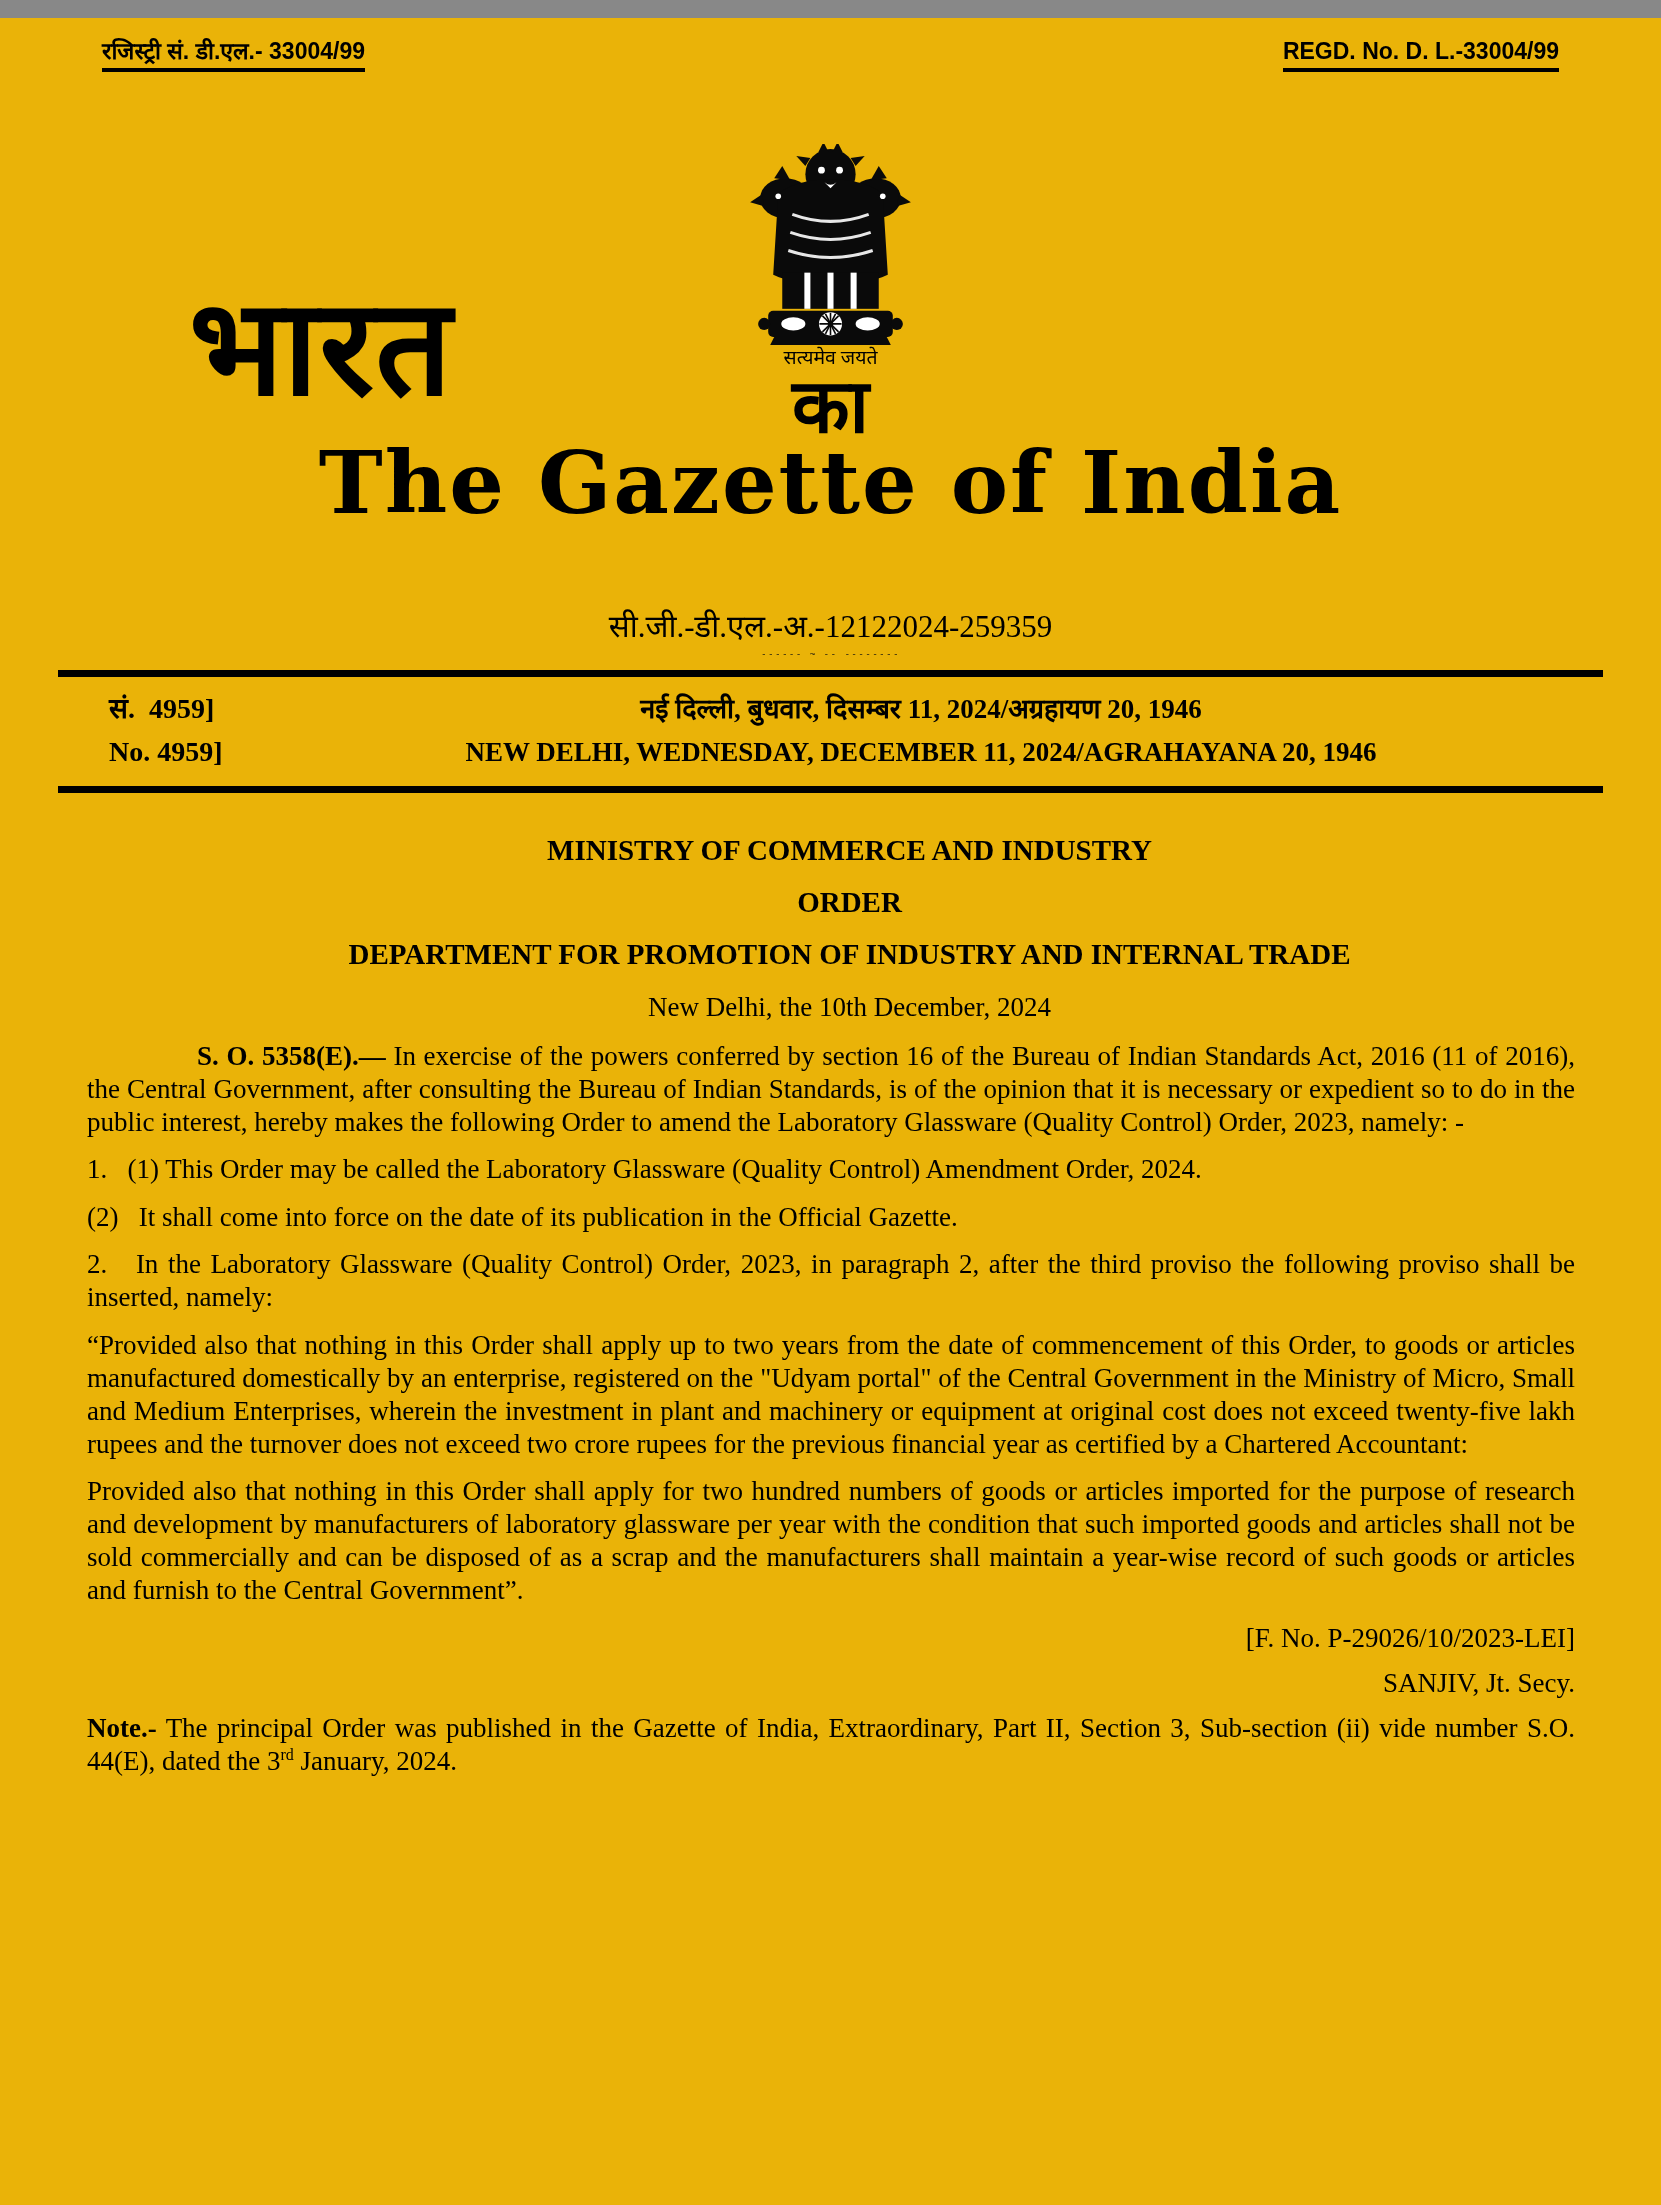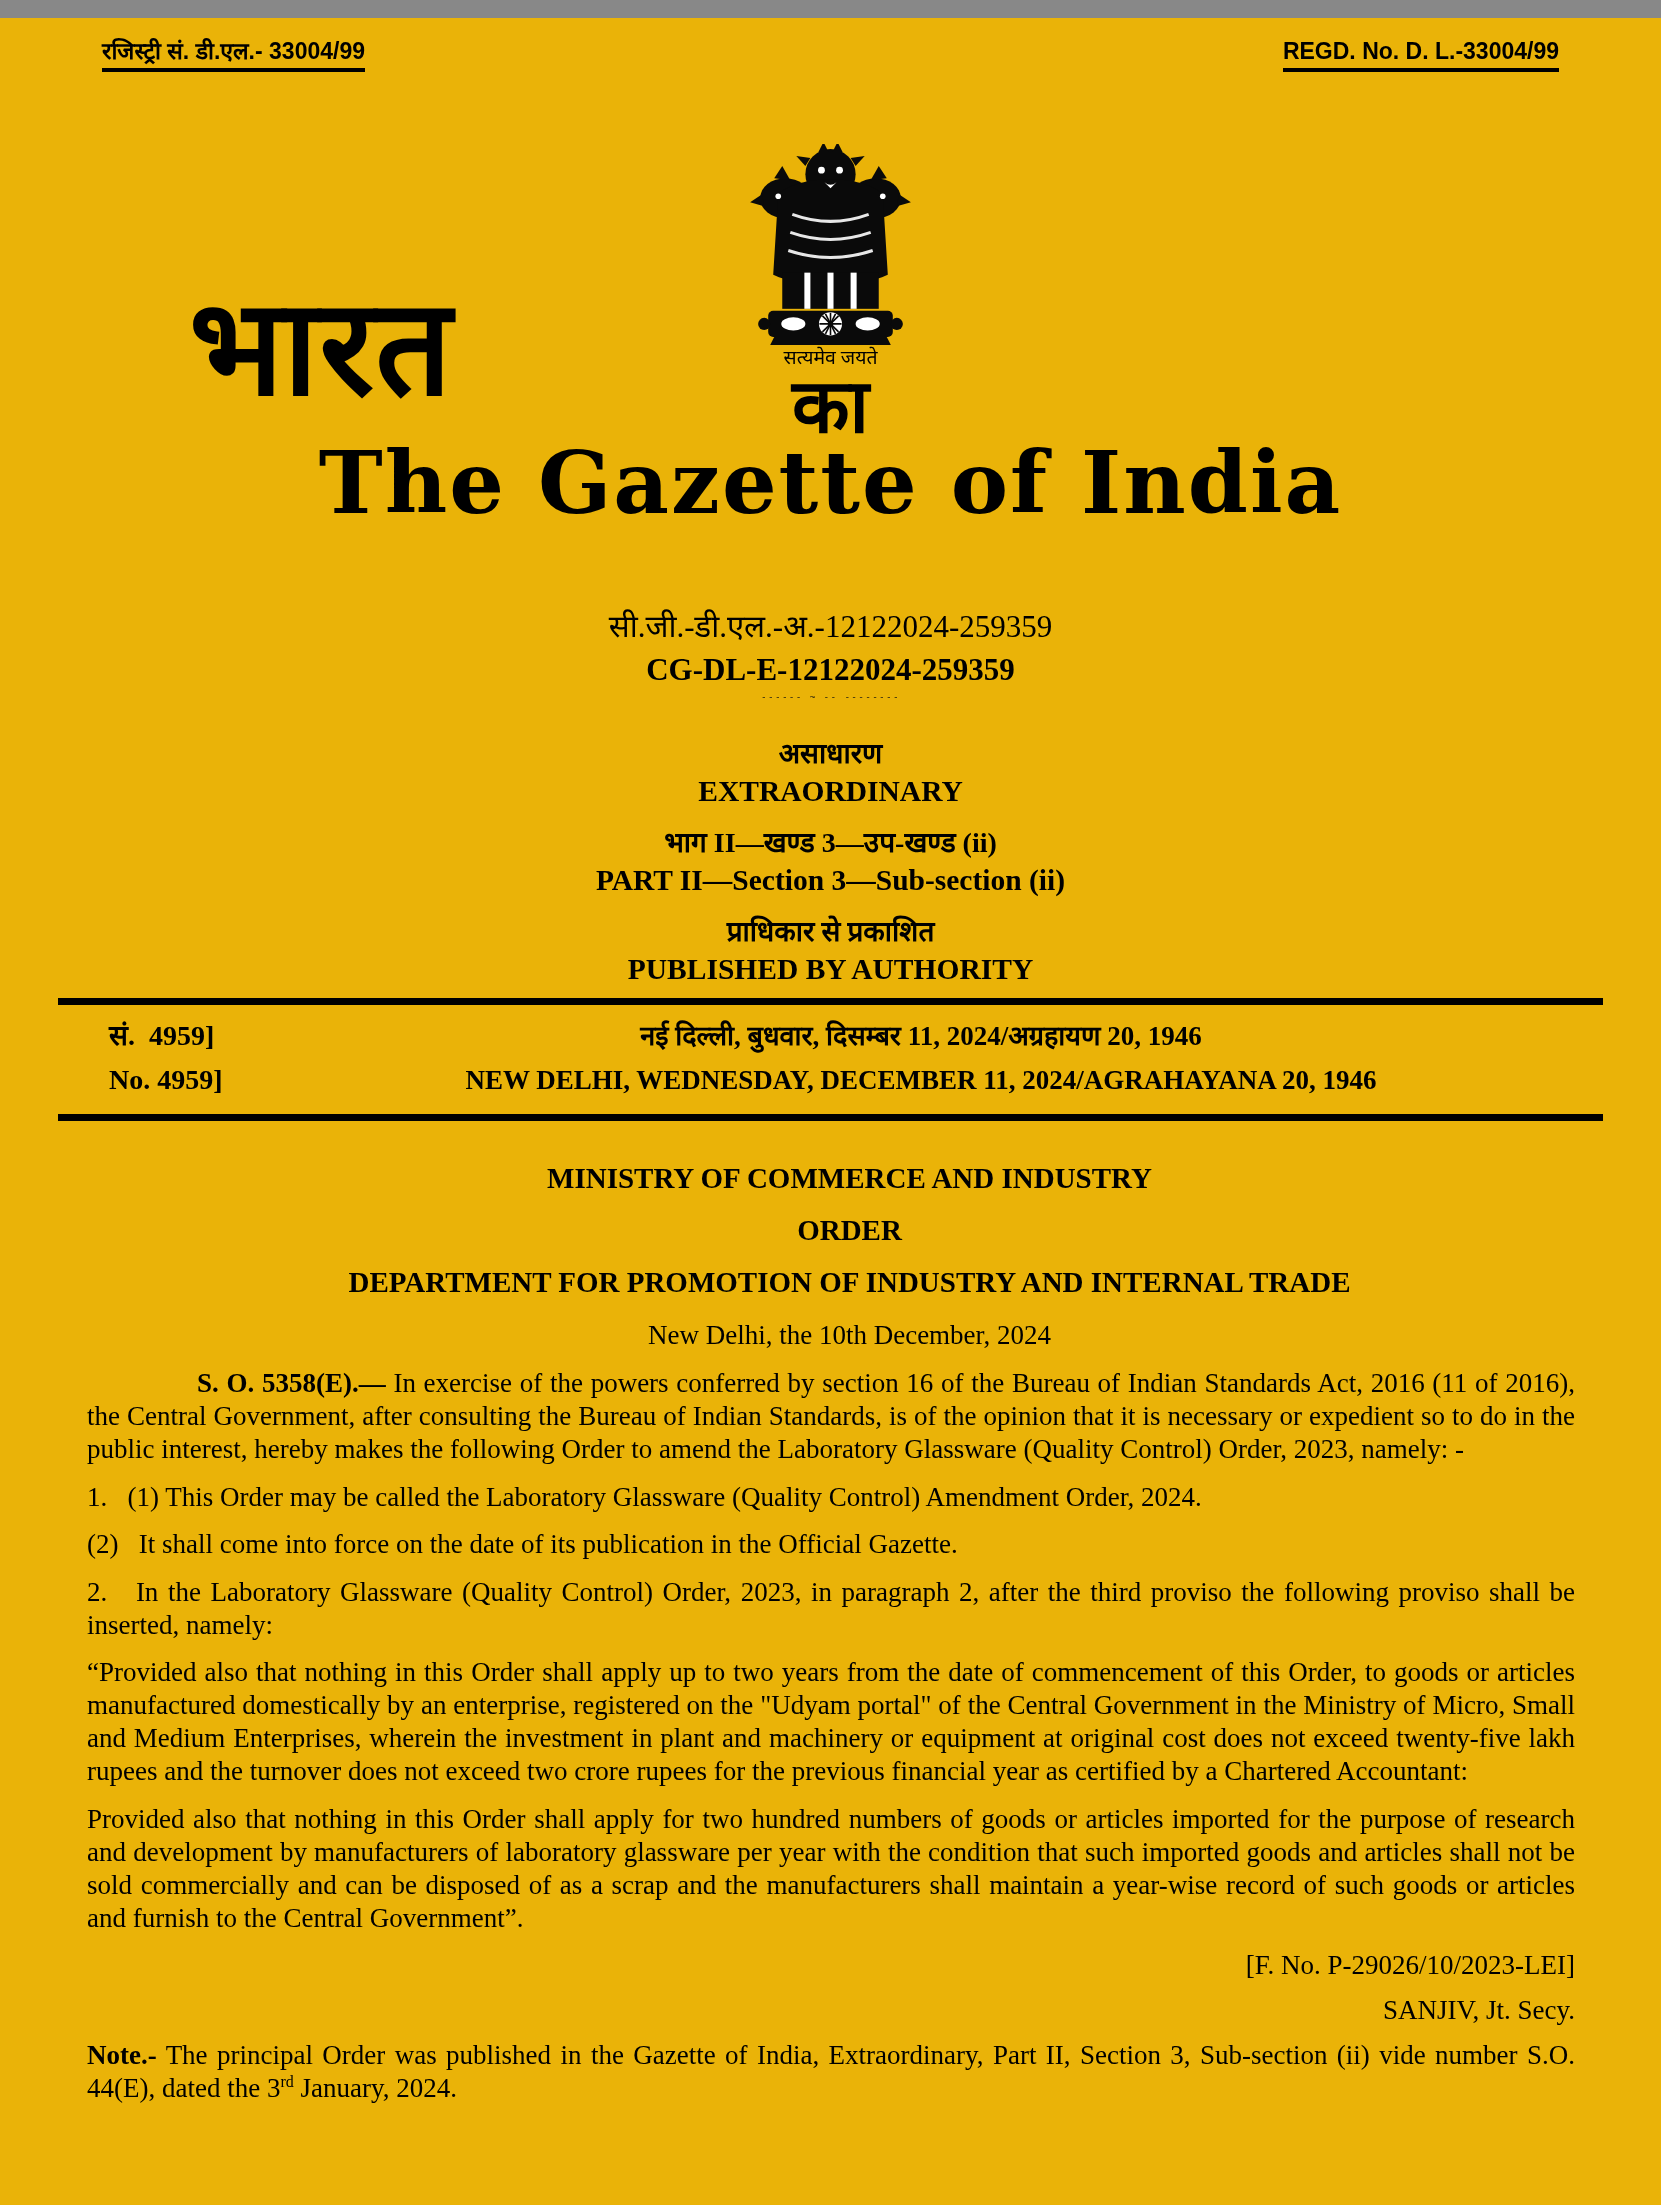--- a/index.html
+++ b/index.html
@@ -141,38 +141,23 @@
       </svg>
       <div class="motto">सत्यमेव जयते</div>
       <div class="ka">का</div>
     </div>
 
     <div class="gazette-title">The Gazette of India</div>
   </div>
 
   <div class="cg">
     <div class="cg-hindi">सी.जी.-डी.एल.-अ.-12122024-259359</div>
-    <div class="cg-eng">CG-DL-E-12122024-259359</div>
     <div class="cg-dash">------ ~ -- --------</div>
   </div>
 
-  <div class="class-block">
-    <div class="pair">
-      <div class="cls-hi">असाधारण</div>
-      <div class="cls-en">EXTRAORDINARY</div>
-    </div>
-    <div class="pair">
-      <div class="cls-hi">भाग II—खण्ड 3—उप-खण्ड (ii)</div>
-      <div class="cls-en">PART II—Section 3—Sub-section (ii)</div>
-    </div>
-    <div class="pair">
-      <div class="cls-hi">प्राधिकार से प्रकाशित</div>
-      <div class="cls-en">PUBLISHED BY AUTHORITY</div>
-    </div>
-  </div>
 
   <div class="issue-block">
     <div class="double-rule"></div>
     <div class="issue-row first">
       <span class="issue-no">सं.&nbsp;&nbsp;4959]</span>
       <span class="issue-date">नई दिल्ली, बुधवार, दिसम्बर 11, 2024/अग्रहायण 20, 1946</span>
     </div>
     <div class="issue-row second">
       <span class="issue-no">No. 4959]</span>
       <span class="issue-date">NEW DELHI, WEDNESDAY, DECEMBER 11, 2024/AGRAHAYANA 20, 1946</span>

